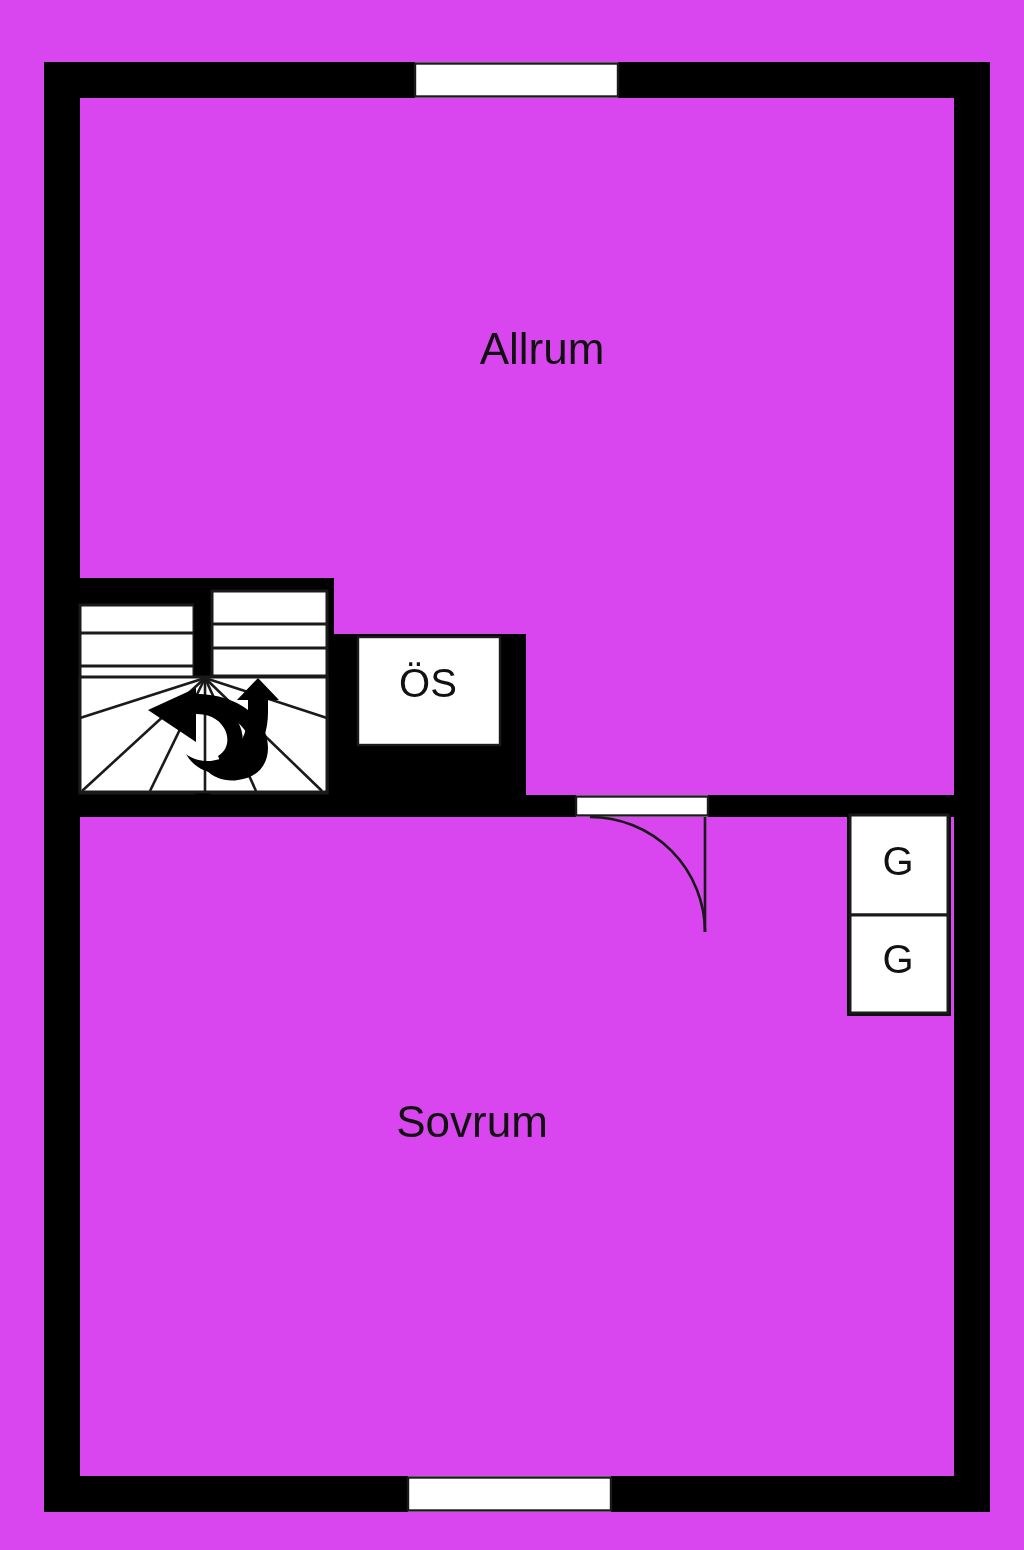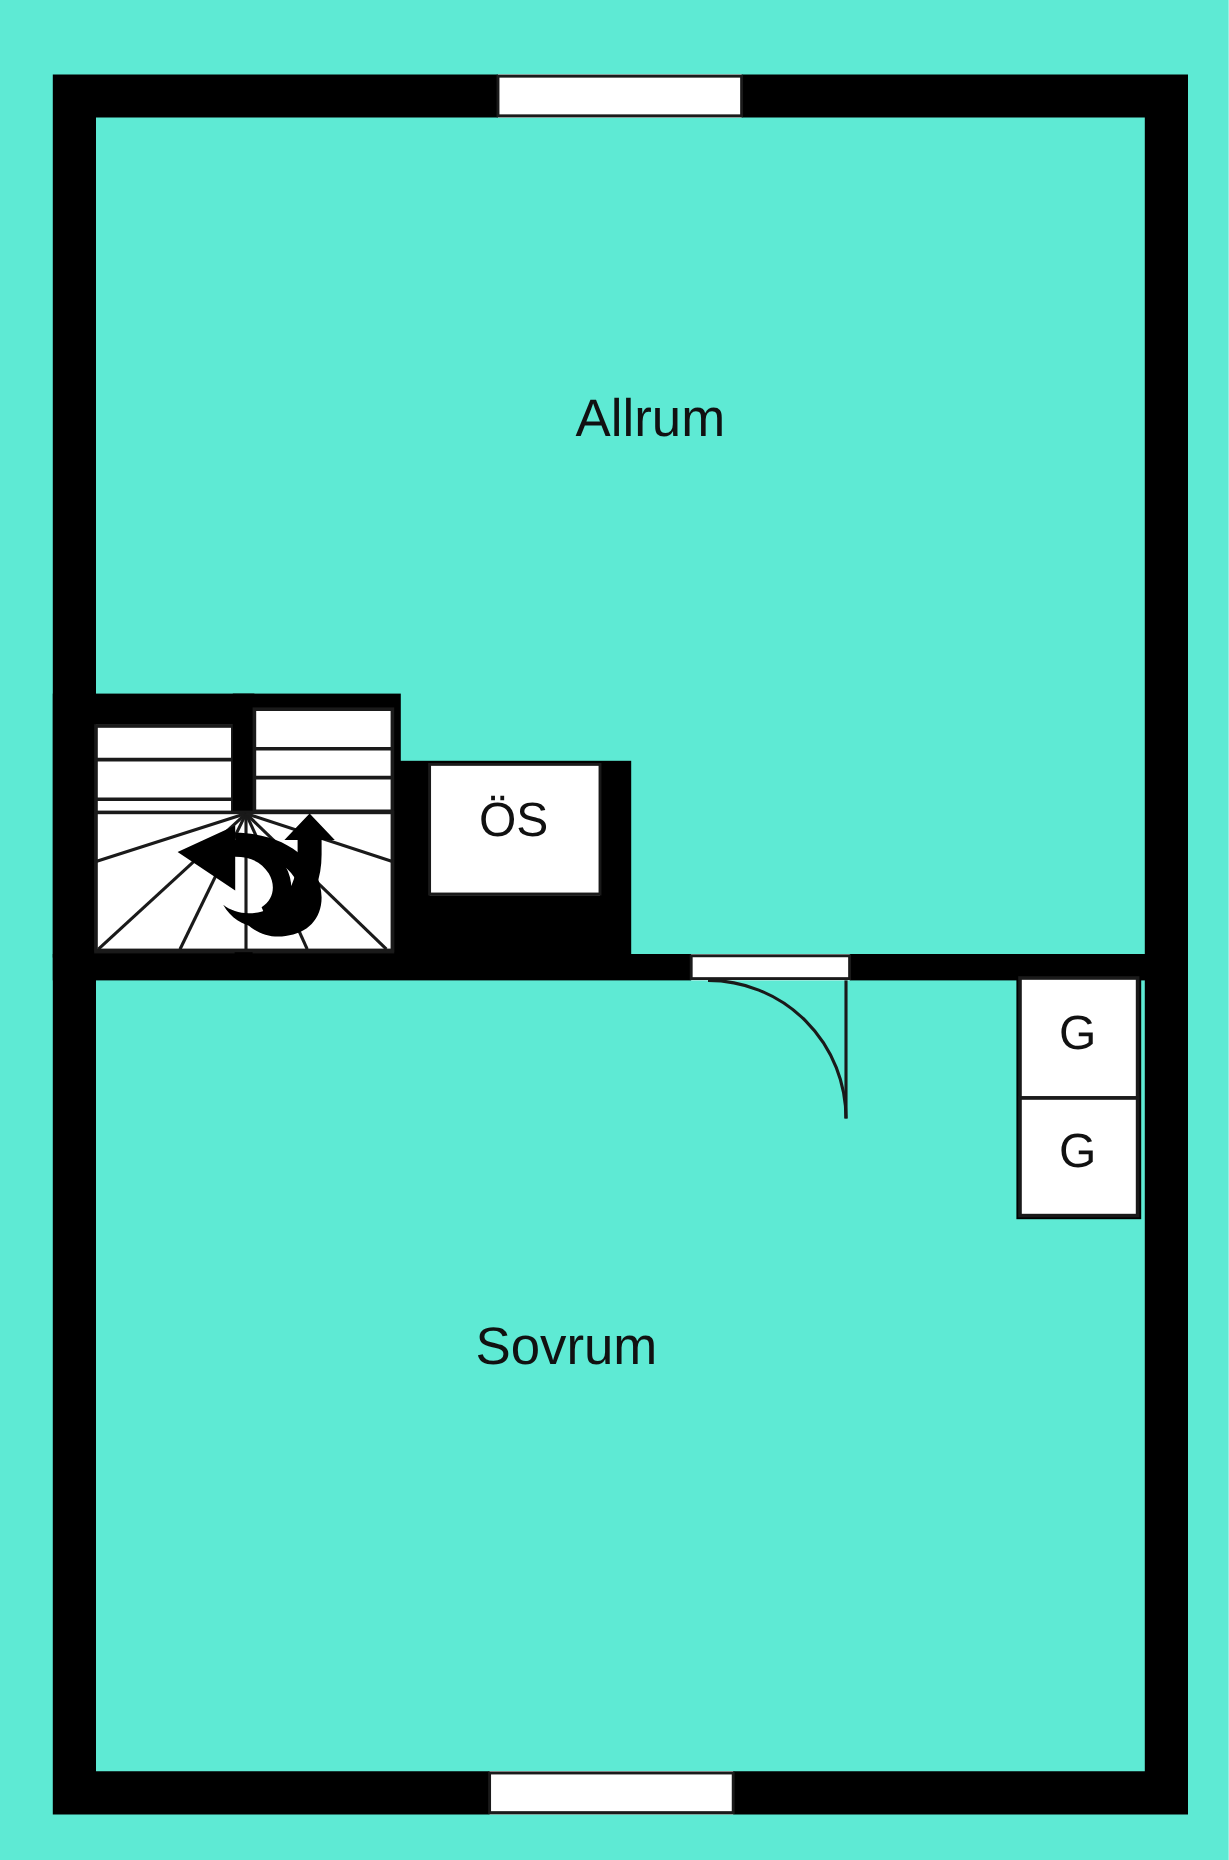--- a/index.html
+++ b/index.html
@@ -8,21 +8,21 @@
     padding: 0;
     background: #ffffff;
   }
   body {
     font-family: "Liberation Sans", sans-serif;
   }
   #plan-root {
     position: relative;
     width: 1024px;
     height: 1550px;
-    background: #5eead4;
+    background: #d946ef;
     overflow: hidden;
   }
   #floorplan-svg {
     display: block;
     width: 1024px;
     height: 1550px;
   }
   .room-label {
     font-family: "Liberation Sans", sans-serif;
     fill: #111111;

